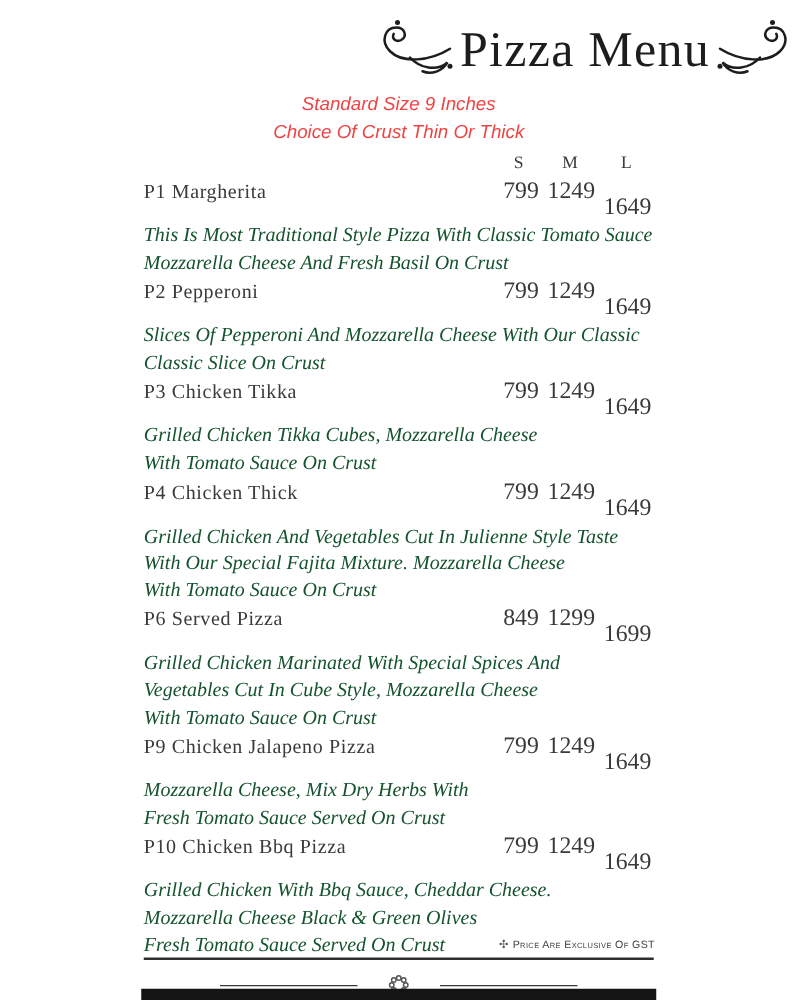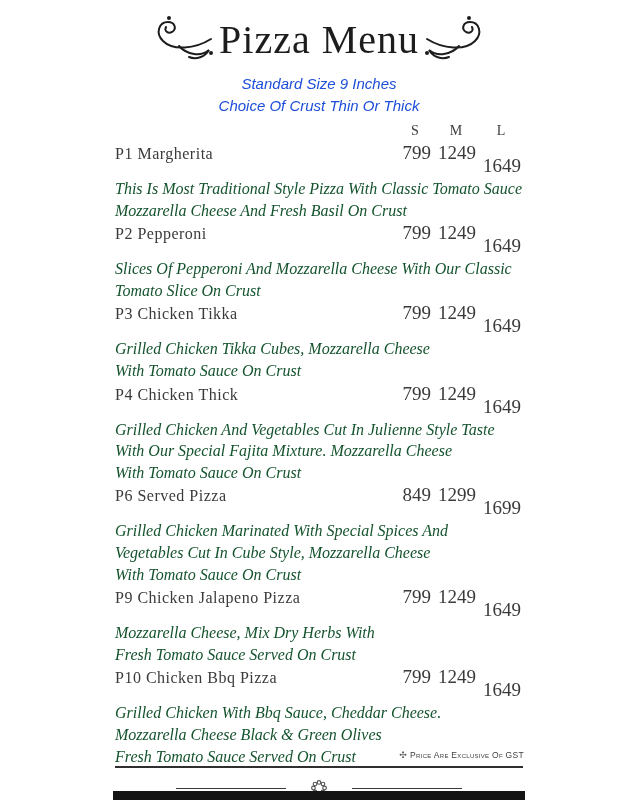--- a/index.html
+++ b/index.html
@@ -2,28 +2,28 @@
 <html><head>
 <meta charset="utf-8">
 <style>
   html,body{margin:0;padding:0;background:#ffffff;}
   .page{
     position:relative;width:638px;height:800px;background:#ffffff;
     font-family:"Liberation Sans",sans-serif;overflow:hidden;color:#3a3a3a;
   }
   
   .header{text-align:center;padding-top:10px;}
-  .title-row{display:flex;justify-content:center;align-items:center;gap:4px;height:58px;}
+  .title-row{display:flex;justify-content:flex-end;align-items:center;gap:4px;height:58px;}
   .title{
     font-family:"Liberation Serif",serif;font-size:40px;color:#1d1d1d;
     letter-spacing:1px;white-space:nowrap;
   }
   .flourish-svg{display:block;}
   .flourish-right{transform:scaleX(-1);}
-  .subtitle{margin-top:5px;font-style:italic;font-size:15px;line-height:22px;color:#1d4ed8;}
+  .subtitle{margin-top:5px;font-style:italic;font-size:15px;line-height:22px;color:#ef4444;}
   
   .menu{width:406px;margin:6px 0 0 115px;}
   .size-header{display:flex;justify-content:flex-end;height:18px;}
   .size-cols{display:flex;gap:5px;font-family:"Liberation Serif",serif;font-size:14px;color:#3c3c3c;}
   .size-col{text-align:center;}
   .size-col.s{width:32px;}
   .size-col.m{width:40px;}
   .size-col.l{width:40px;}
   .item-heading{display:flex;justify-content:space-between;align-items:baseline;line-height:24px;}
   .item-name{font-family:"Liberation Serif",serif;font-size:16px;color:#3a3a3a;letter-spacing:0.5px;white-space:nowrap;}
@@ -107,21 +107,21 @@
     <div class="item">
       <div class="item-heading">
         <span class="item-name">P2 Pepperoni</span>
         <span class="prices">
           <span class="price s">799</span>
           <span class="price m">1249</span>
           <span class="price l">1649</span>
         </span>
       </div>
       <div class="desc-line">Slices Of Pepperoni And Mozzarella Cheese With Our Classic</div>
-      <div class="desc-line">Tomato Slice On Crust</div>
+      <div class="desc-line">Classic Slice On Crust</div>
     </div>
 
     <div class="item">
       <div class="item-heading">
         <span class="item-name">P3 Chicken Tikka</span>
         <span class="prices">
           <span class="price s">799</span>
           <span class="price m">1249</span>
           <span class="price l">1649</span>
         </span>

